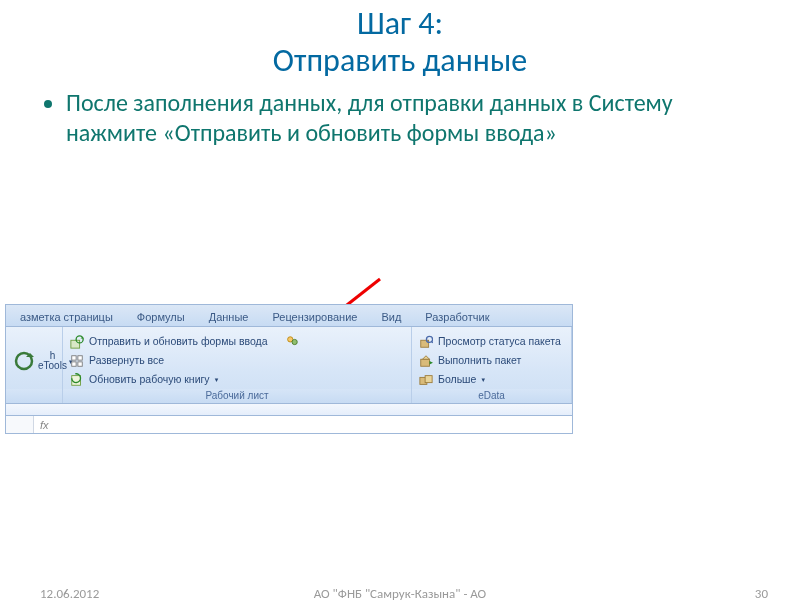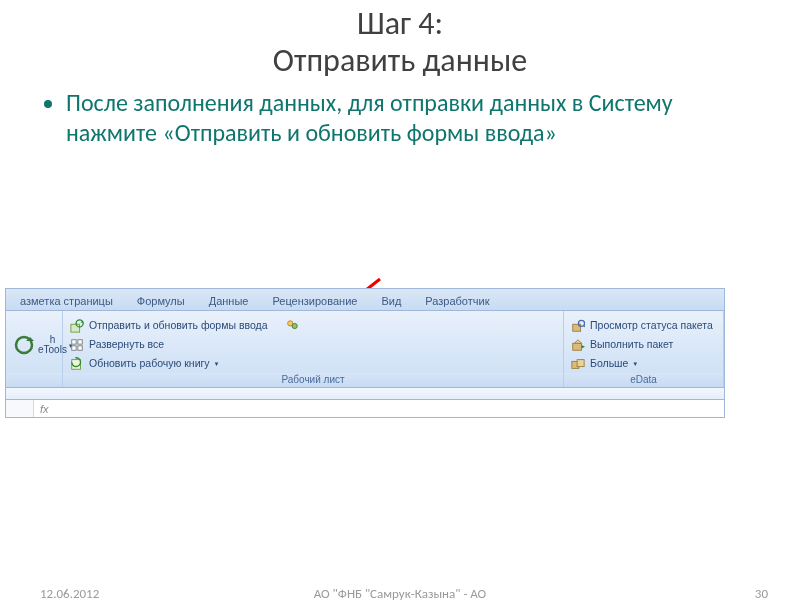--- a/index.html
+++ b/index.html
@@ -9,38 +9,38 @@
     height: 600px;
     background: #fff;
     font-family: "Calibri", Arial, sans-serif;
     position: relative;
     overflow: hidden;
   }
   .slide-title {
     text-align: center;
     font-size: 32px;
     font-weight: 400;
-    color: #404040;
+    color: #0369a1;
     margin: 6px 0 4px 0;
     line-height: 1.15;
   }
   .body-text {
     font-size: 24px;
     color: #0f766e;
     margin: 8px 60px 0 40px;
     line-height: 1.25;
   }
   .body-text ul { margin: 0; padding-left: 26px; }
   .body-text li { list-style: disc; }
   
   .ribbon-wrap {
     position: absolute;
     left: 5px;
-    top: 288px;
-    width: 720px;
+    top: 304px;
+    width: 568px;
     font-family: Tahoma, Arial, sans-serif;
   }
   .tabstrip {
     display: flex;
     align-items: flex-end;
     height: 22px;
     background: linear-gradient(#dbe7f6, #c7dbf3);
     border: 1px solid #9fb8d9;
     border-bottom: none;
     font-size: 11px;

